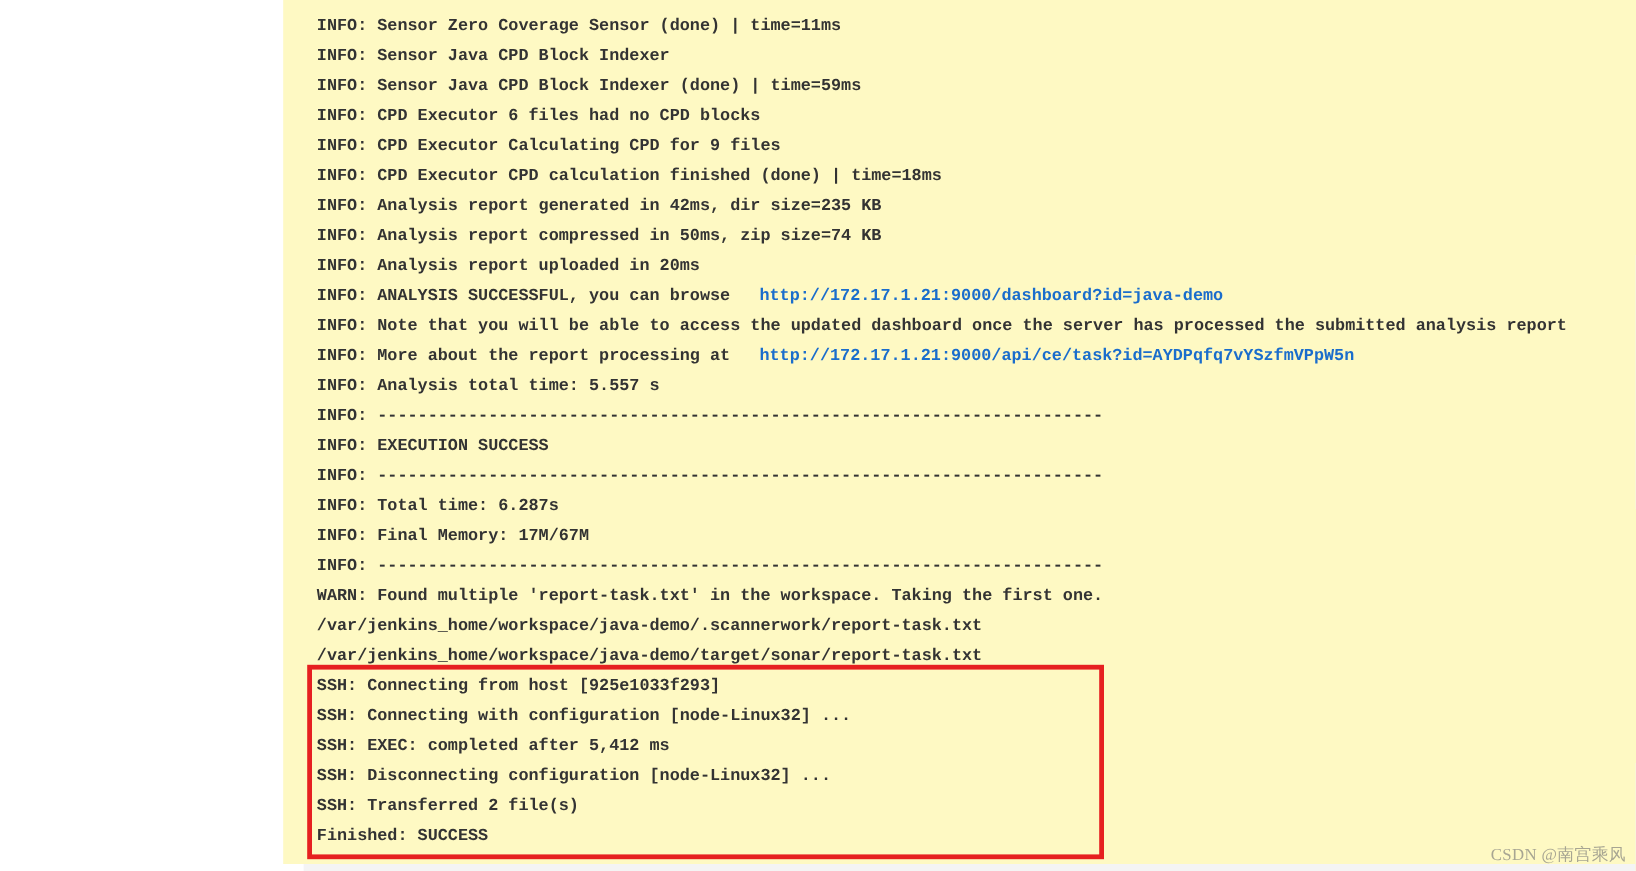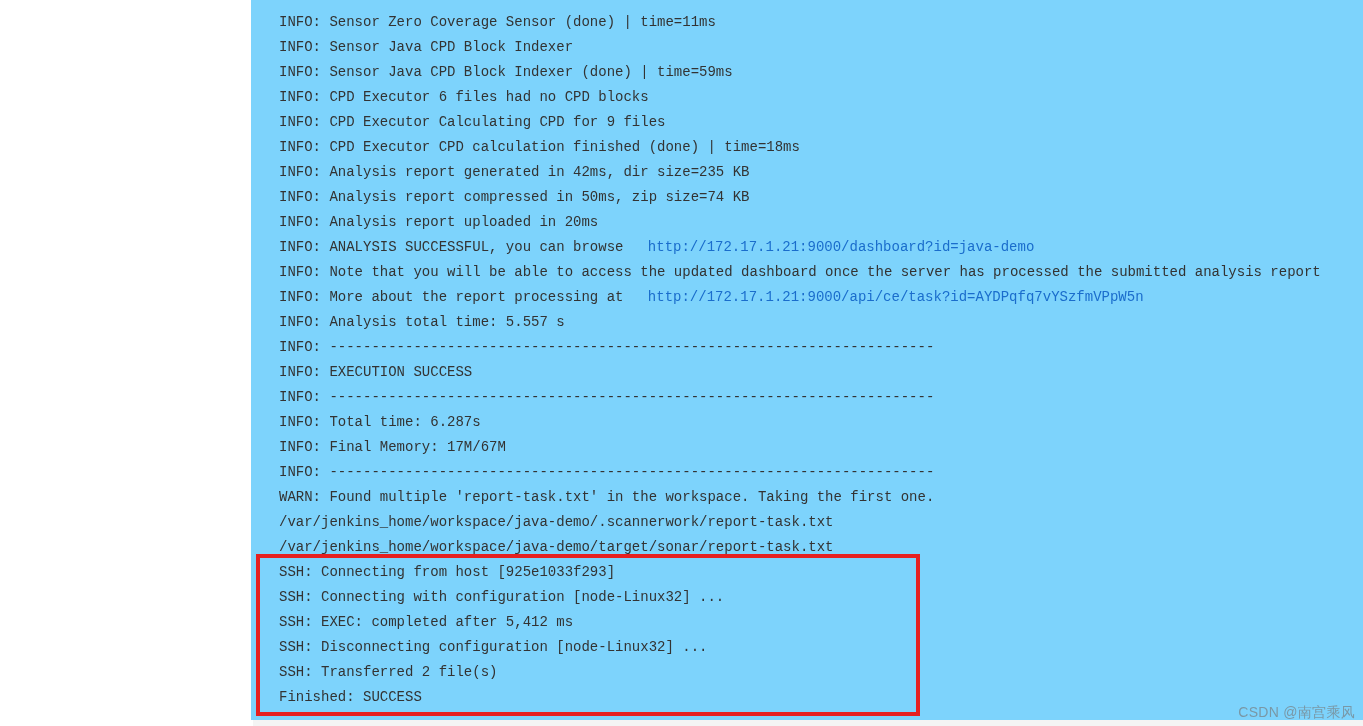--- a/index.html
+++ b/index.html
@@ -16,27 +16,28 @@
     .sidebar {
       position: absolute;
       left: 0;
       top: 0;
       width: 253px;
       height: 100%;
       background: #fff;
     }
     .console {
       position: absolute;
-      left: 251px;
+      left: 236px;
       top: 0;
       right: 0;
-      background: #7dd3fc;
+      background: #fef9c3;
       padding: 10px 28px;
       line-height: 25px;
       white-space: pre;
+      font-weight: bold;
     }
     .log-line {
       white-space: pre;
     }
     .log-link {
       color: #1a6dcc;
       text-decoration: none;
       margin-left: 16px;
     }
     .highlight-box {
@@ -45,21 +46,21 @@
       top: 554px;
       width: 664px;
       height: 162px;
       border: 4px solid #e62020;
       pointer-events: none;
     }
     .watermark {
       position: absolute;
       right: 8px;
       bottom: 4px;
-      font-family: Liberation Sans, sans-serif;
+      font-family: Liberation Serif, serif;
       font-size: 14px;
       color: rgba(120,120,120,0.65);
       letter-spacing: 0.3px;
       text-align: center;
     }
   </style>
 </head>
 <body>
 
 <div class="sidebar"></div>

